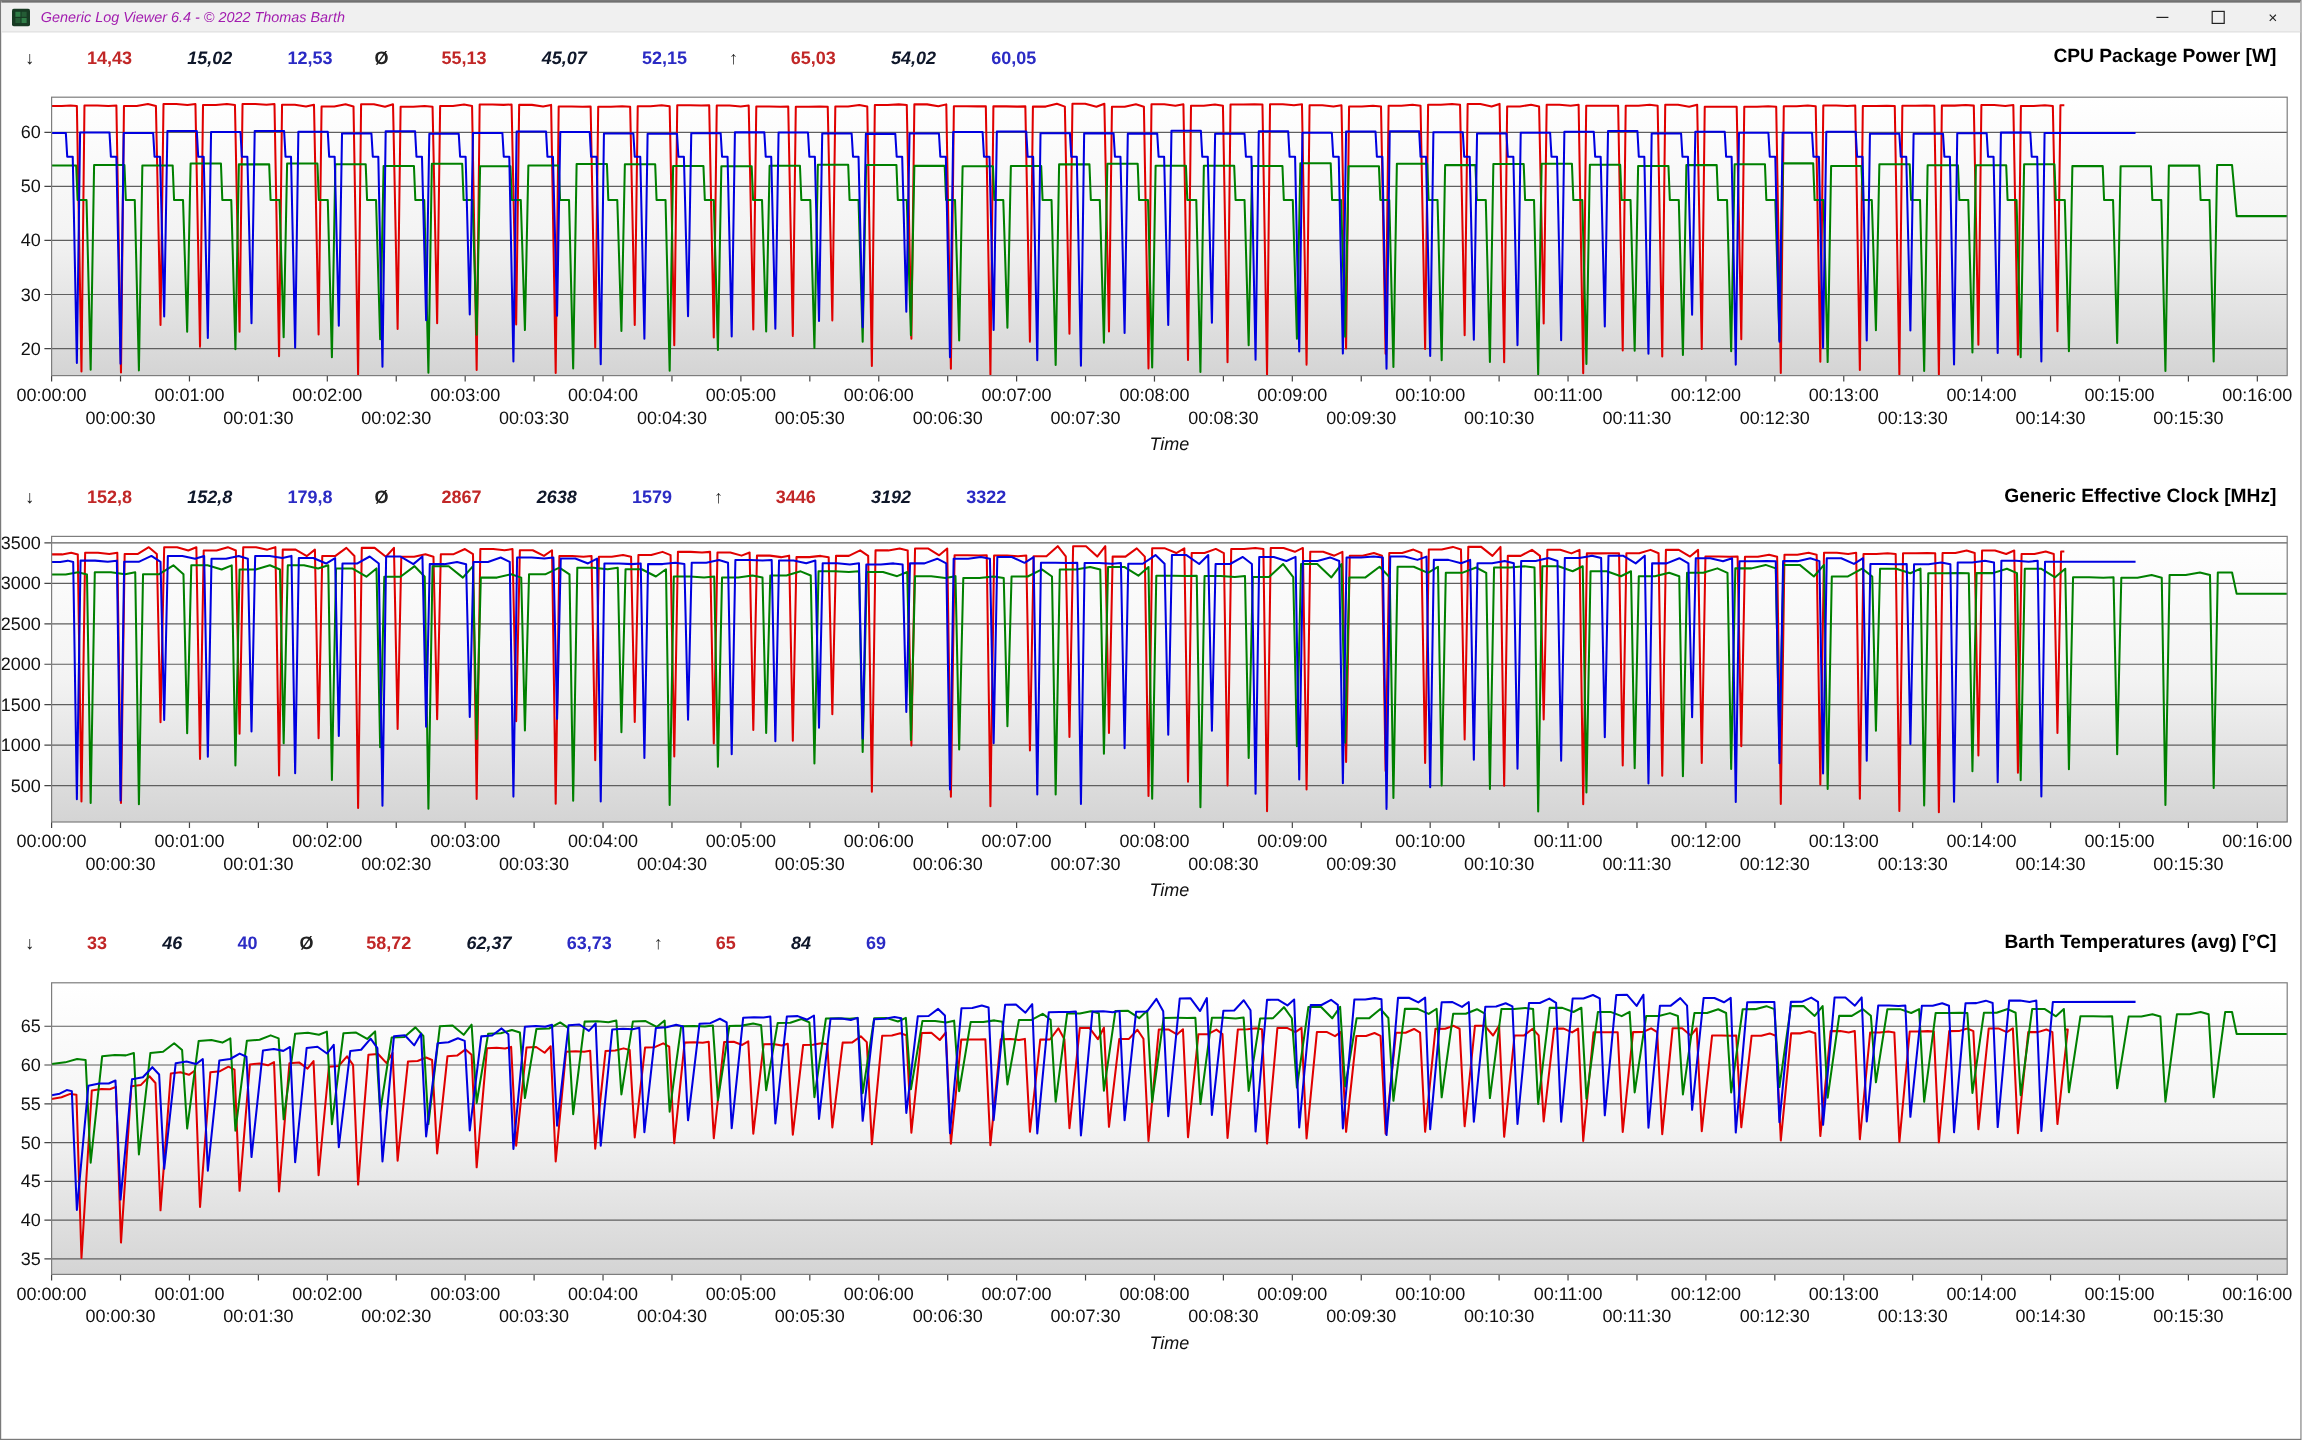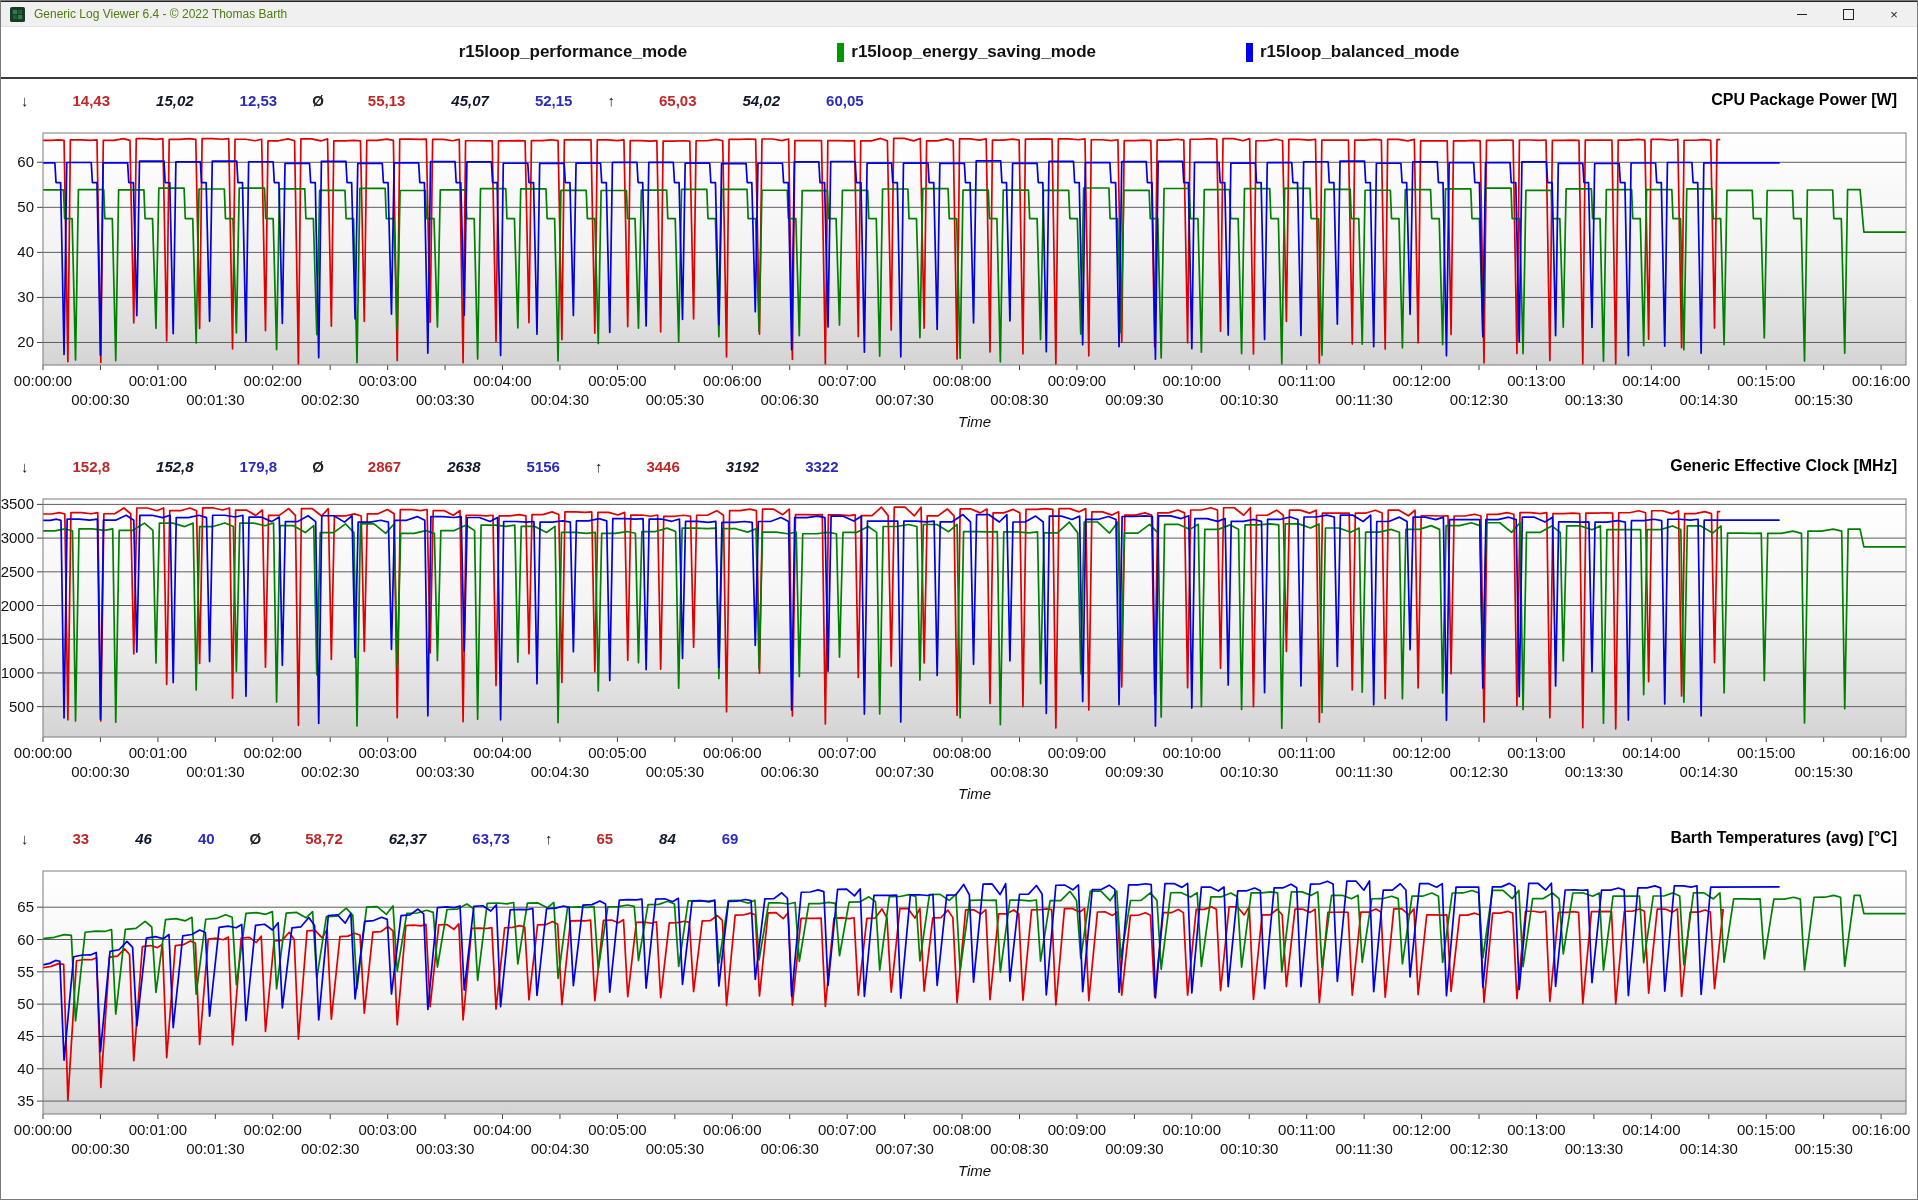--- a/index.html
+++ b/index.html
@@ -7,21 +7,21 @@
     width:1918px;height:1200px;position:relative;background:#ffffff;
     font-family:"Liberation Sans",sans-serif;box-sizing:border-box;
     border:1px solid #7a7a7a;overflow:hidden;
   }
   
   .titlebar{
     height:24px;background:#f0f0f0;display:flex;align-items:center;
     border-bottom:1px solid #e2e2e2;border-top:1px solid #222;
   }
   .app-icon{width:15px;height:15px;margin-left:9px;flex:0 0 auto;}
-  .title-text{font-size:12px;color:#4d7c0f;margin-left:9px;white-space:nowrap;}
+  .title-text{font-size:12px;color:#a21caf;margin-left:9px;white-space:nowrap;font-style:italic;}
   .win-controls{margin-left:auto;display:flex;height:100%;}
   .win-btn{width:46px;height:100%;display:flex;align-items:center;justify-content:center;color:#222;font-size:13px;cursor:default;}
   .min-glyph{display:inline-block;width:10px;border-top:1px solid #222;}
   .max-glyph{display:inline-block;width:9px;height:9px;border:1px solid #222;}
   
   .legend{
     height:50px;background:#ffffff;display:flex;align-items:center;justify-content:center;
     gap:150px;border-bottom:2px solid #3a3a3a;
   }
   .legend-item{display:flex;align-items:center;font-size:17px;font-weight:700;color:#111;}
@@ -62,34 +62,20 @@
         </div>
       <div class="win-btn">
           <span class="max-glyph"></span>
         </div>
       <div class="win-btn">
           <span>×</span>
         </div>
     </div>
   </div>
 
-  <div class="legend">
-    <div class="legend-item">
-      <span class="legend-marker hidden"></span>
-      <span>r15loop_performance_mode</span>
-    </div>
-    <div class="legend-item">
-      <span class="legend-marker" style="background: rgb(0, 151, 0);"></span>
-      <span>r15loop_energy_saving_mode</span>
-    </div>
-    <div class="legend-item">
-      <span class="legend-marker" style="background: rgb(0, 0, 240);"></span>
-      <span>r15loop_balanced_mode</span>
-    </div>
-  </div>
 
   <div class="chart-block">
     <div class="stats">
       <span class="sym">↓</span>
       <span class="v red">14,43</span>
       <span class="v green">15,02</span>
       <span class="v blue">12,53</span>
       <span class="gap"></span>
       <span class="sym">Ø</span>
       <span class="v red">55,13</span>
@@ -203,21 +189,21 @@
   <div class="chart-block">
     <div class="stats">
       <span class="sym">↓</span>
       <span class="v red">152,8</span>
       <span class="v green">152,8</span>
       <span class="v blue">179,8</span>
       <span class="gap"></span>
       <span class="sym">Ø</span>
       <span class="v red">2867</span>
       <span class="v green">2638</span>
-      <span class="v blue">5156</span>
+      <span class="v blue">1579</span>
       <span class="gap"></span>
       <span class="sym">↑</span>
       <span class="v red">3446</span>
       <span class="v green">3192</span>
       <span class="v blue">3322</span>
       <span class="chart-title">Generic Effective Clock [MHz]</span>
     </div>
     <svg class="chart" width="1918" height="330" viewBox="0 0 1918 330">
         <defs>
           <linearGradient id="grad1" x1="0" y1="0" x2="0" y2="1">

